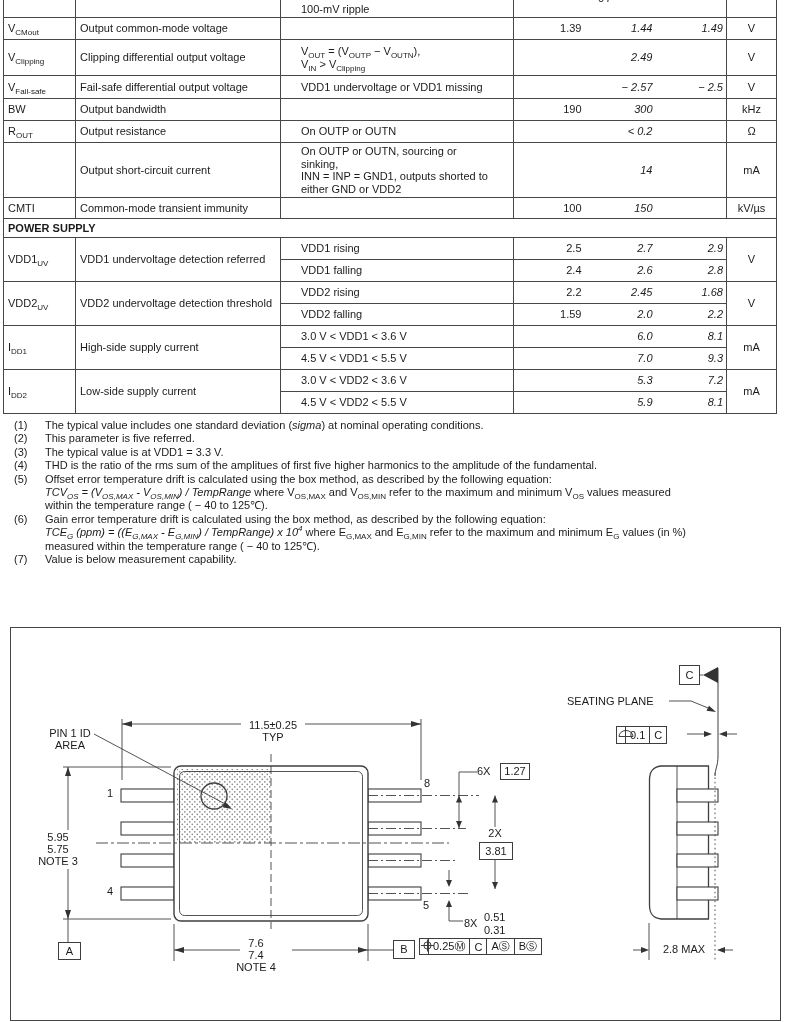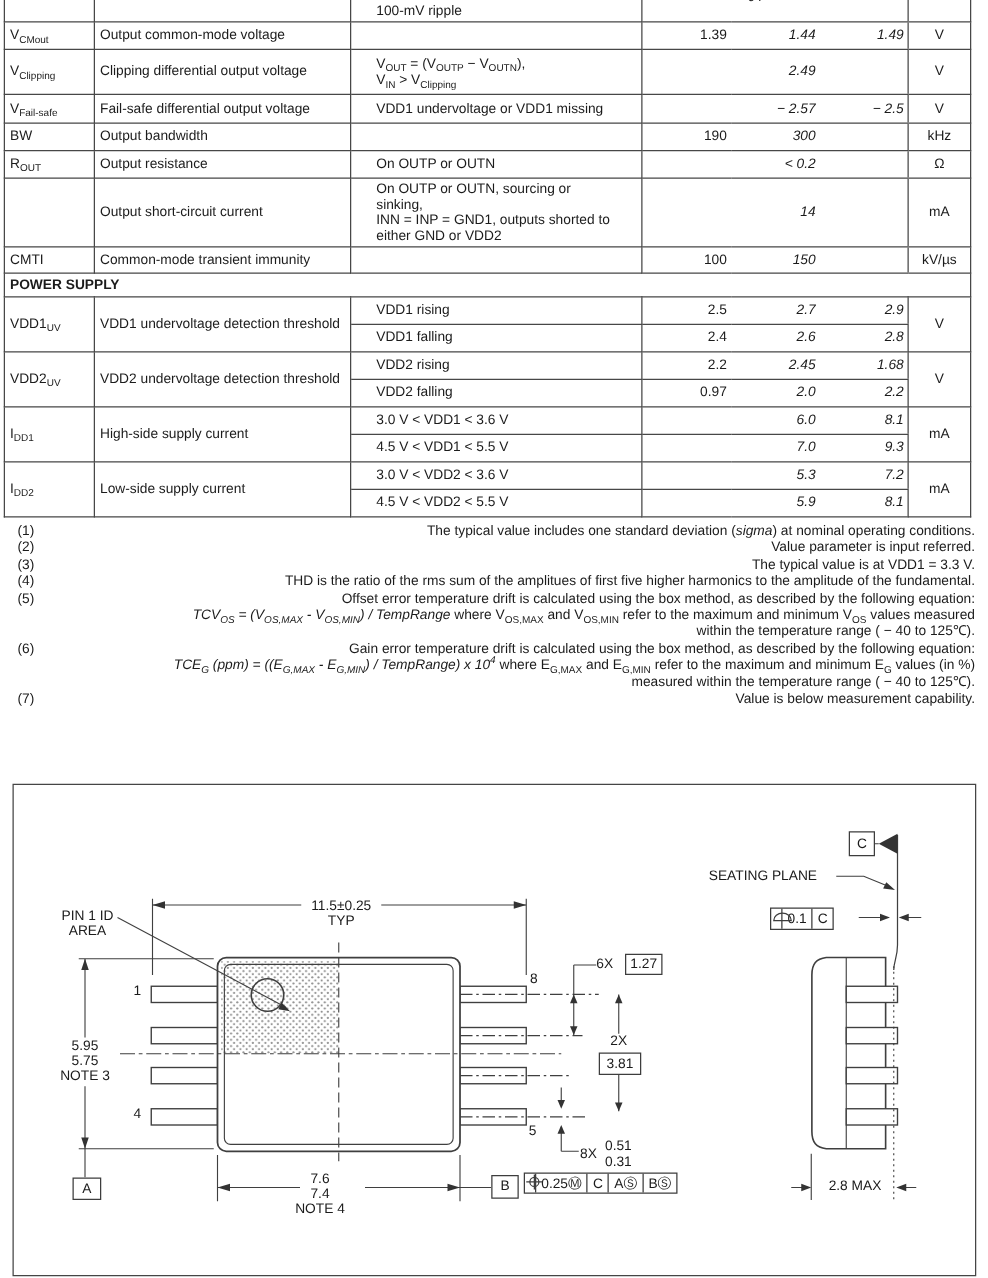--- a/index.html
+++ b/index.html
@@ -21,21 +21,21 @@
   .spec-table tr.partial-row td{overflow:visible;}
   .spec-table tr.partial-row td.c-cond{vertical-align:bottom;padding-bottom:2px;}
   .spec-table tr.partial-row td.c-typ{position:relative;}
   .cut-val{position:absolute;top:-7px;left:4px;}
   sub{font-size:8px;line-height:0;}
   sup{font-size:8px;line-height:0;}
   
   .footnotes{position:absolute;left:14px;top:419px;width:766px;font-size:11px;line-height:13.4px;}
   .fn{display:flex;}
   .fn-num{width:31px;flex:none;}
-  .fn-body{flex:1;text-align:right;}
+  .fn-body{flex:1;}
   
   .figure{position:absolute;left:10px;top:627px;width:769px;height:392px;
           border:1.2px solid #454545;background:#fff;}
   .figure svg{position:absolute;left:0;top:0;}
   .fig-label{position:absolute;font-size:11px;line-height:12px;color:#1b1b1b;}
   .fig-label.center{text-align:center;}
   .fig-label.right{text-align:right;}
   .fig-label.boxed{border:1px solid #3d3d3d;text-align:center;background:#fff;}
   .fcf{position:absolute;display:flex;background:#fff;border:1px solid #3d3d3d;
        font-size:11px;align-items:stretch;color:#1b1b1b;}
@@ -131,21 +131,21 @@
           <td class="c-min">100</td>
           <td class="c-typ">150</td>
           <td class="c-max"></td>
           <td class="c-unit">kV/µs</td>
         </tr>
         <tr class="section-row" style="height: 19px;">
           <td class="c-section" colspan="7">POWER SUPPLY</td>
         </tr>
         <tr style="height: 22px;">
           <td class="c-sym" rowspan="2">VDD1<sub>UV</sub></td>
-          <td class="c-param" rowspan="2">VDD1 undervoltage detection threshold</td>
+          <td class="c-param" rowspan="2">VDD1 undervoltage detection referred</td>
           <td class="c-cond">VDD1 rising</td>
           <td class="c-min">2.5</td>
           <td class="c-typ">2.7</td>
           <td class="c-max">2.9</td>
           <td class="c-unit" rowspan="2">V</td>
         </tr>
         <tr style="height: 22px;">
           <td class="c-cond">VDD1 falling</td>
           <td class="c-min">2.4</td>
           <td class="c-typ">2.6</td>
@@ -155,21 +155,21 @@
           <td class="c-sym" rowspan="2">VDD2<sub>UV</sub></td>
           <td class="c-param" rowspan="2">VDD2 undervoltage detection threshold</td>
           <td class="c-cond">VDD2 rising</td>
           <td class="c-min">2.2</td>
           <td class="c-typ">2.45</td>
           <td class="c-max">1.68</td>
           <td class="c-unit" rowspan="2">V</td>
         </tr>
         <tr style="height: 22px;">
           <td class="c-cond">VDD2 falling</td>
-          <td class="c-min">0.97</td>
+          <td class="c-min">1.59</td>
           <td class="c-typ">2.0</td>
           <td class="c-max">2.2</td>
         </tr>
         <tr style="height: 22px;">
           <td class="c-sym" rowspan="2">I<sub>DD1</sub></td>
           <td class="c-param" rowspan="2">High-side supply current</td>
           <td class="c-cond">3.0 V &lt; VDD1 &lt; 3.6 V</td>
           <td class="c-min"></td>
           <td class="c-typ">6.0</td>
           <td class="c-max">8.1</td>
@@ -199,21 +199,21 @@
       </tbody>
   </table>
 
   <div class="footnotes">
       <div class="fn">
         <span class="fn-num">(1)</span>
         <span class="fn-body">The typical value includes one standard deviation (<i>sigma</i>) at nominal operating conditions.</span>
       </div>
       <div class="fn">
         <span class="fn-num">(2)</span>
-        <span class="fn-body">Value parameter is input referred.</span>
+        <span class="fn-body">This parameter is five referred.</span>
       </div>
       <div class="fn">
         <span class="fn-num">(3)</span>
         <span class="fn-body">The typical value is at VDD1 = 3.3 V.</span>
       </div>
       <div class="fn">
         <span class="fn-num">(4)</span>
         <span class="fn-body">THD is the ratio of the rms sum of the amplitues of first five higher harmonics to the amplitude of the fundamental.</span>
       </div>
       <div class="fn">
@@ -315,21 +315,21 @@
       </g>
     </svg>
 
     <div id="fig-labels">
         <div class="fig-label center" style="left: 28px; top: 99px; width: 62px;">PIN 1 ID<br>AREA</div>
         <div class="fig-label center" style="left: 222px; top: 91px; width: 80px;">11.5±0.25<br>TYP</div>
         <div class="fig-label right" style="left: 88px; top: 159px; width: 14px;">1</div>
         <div class="fig-label right" style="left: 88px; top: 257px; width: 14px;">4</div>
         <div class="fig-label" style="left: 413px; top: 149px; width: 16px;">8</div>
         <div class="fig-label" style="left: 412px; top: 271px; width: 16px;">5</div>
-        <div class="fig-label center" style="left: 26px; top: 203px; width: 62px;">5.95<br>5.75<br>NOTE 3</div>
+        <div class="fig-label center" style="left: 16px; top: 203px; width: 62px;">5.95<br>5.75<br>NOTE 3</div>
         <div class="fig-label boxed" style="left: 47px; top: 314px; width: 21px; height: 16px; line-height: 16px;">A</div>
         <div class="fig-label center" style="left: 215px; top: 309px; width: 60px;">7.6<br>7.4<br>NOTE 4</div>
         <div class="fig-label boxed" style="left: 382px; top: 312px; width: 20px; height: 17px; line-height: 17px;">B</div>
         <div class="fig-label" style="left: 466px; top: 137px; width: 20px;">6X</div>
         <div class="fig-label boxed" style="left: 489px; top: 135px; width: 28px; height: 15px; line-height: 15px;">1.27</div>
         <div class="fig-label center" style="left: 473px; top: 199px; width: 22px;">2X</div>
         <div class="fig-label boxed" style="left: 468px; top: 214px; width: 32px; height: 16px; line-height: 16px;">3.81</div>
         <div class="fig-label" style="left: 453px; top: 289px; width: 18px;">8X</div>
         <div class="fig-label" style="left: 473px; top: 283px; width: 28px;">0.51</div>
         <div class="fig-label" style="left: 473px; top: 296px; width: 28px;">0.31</div>

